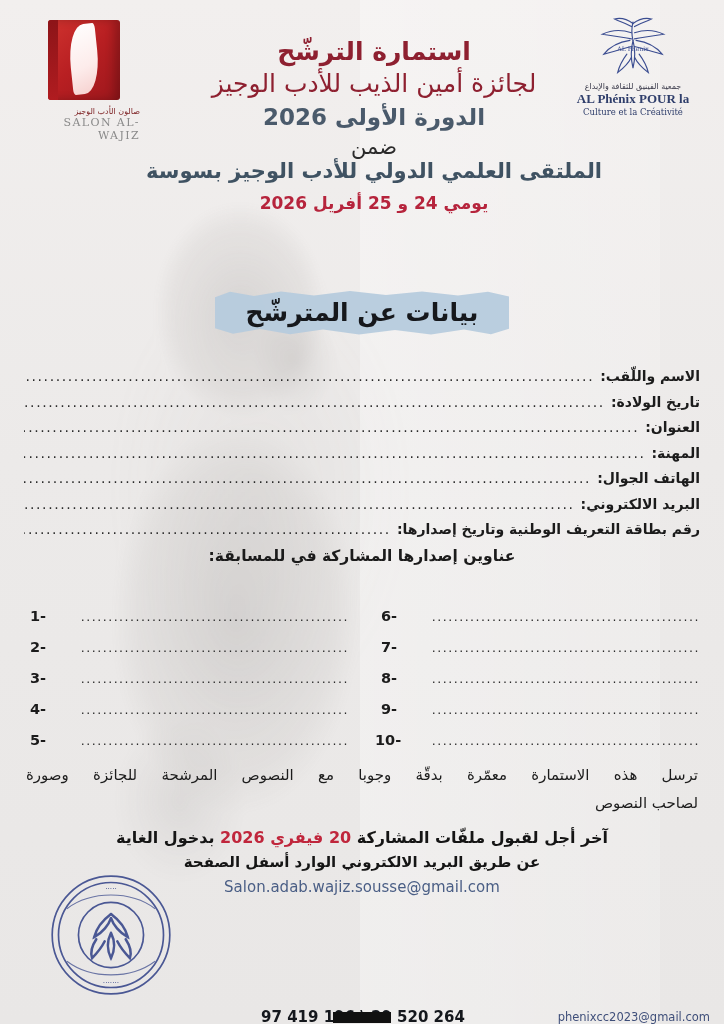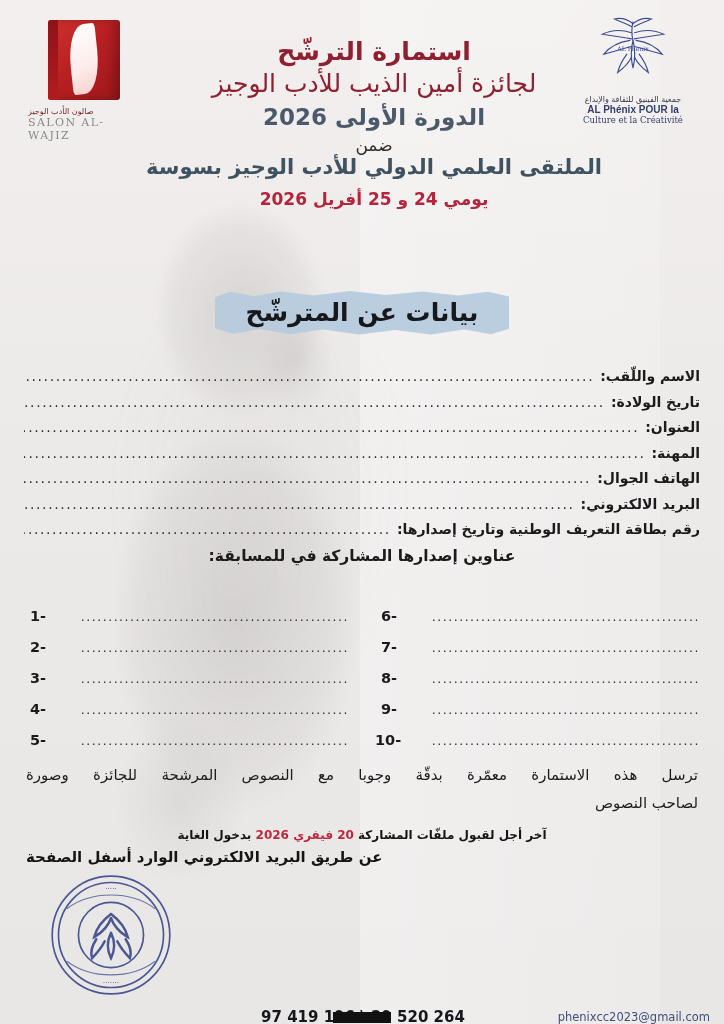--- a/index.html
+++ b/index.html
@@ -29,48 +29,48 @@
     filter:blur(2px);
   }
   .vstripe{
     position:absolute;left:360px;top:0;width:300px;height:1024px;
     background:linear-gradient(90deg,rgba(255,255,255,.30),rgba(255,255,255,.16));
     pointer-events:none;
   }
   .content{position:absolute;inset:0;}
 
   
-  .logo-left{position:absolute;left:28px;top:18px;width:112px;height:118px;text-align:left;}
+  .logo-left{position:absolute;left:28px;top:18px;width:112px;height:118px;text-align:right;}
   .book{position:relative;width:88px;height:88px;margin:0 auto;}
   .book .cover{
     position:absolute;left:8px;top:2px;width:72px;height:80px;border-radius:3px;
     background:linear-gradient(135deg,#d0332f 0%,#b81f22 48%,#9c171c 100%);
     box-shadow:inset -6px 0 10px rgba(0,0,0,.22);
   }
   .book .spine{position:absolute;left:8px;top:2px;width:10px;height:80px;background:linear-gradient(180deg,#8d1418,#b01c20);border-radius:3px 0 0 3px;}
   .book .leaf{
     position:absolute;left:30px;top:6px;width:28px;height:70px;
     background:linear-gradient(160deg,#ffffff 0%,#fdeceb 60%,#f6cfcd 100%);
     border-radius:60% 8% 60% 8%;transform:rotate(-6deg);
   }
   .logo-left .ar{font-size:8px;color:#7c1f21;letter-spacing:.3px;margin-top:1px;}
   .logo-left .la{font-size:11px;color:#8a8a8a;letter-spacing:1.4px;font-family:"DejaVu Serif","Liberation Serif",serif;}
 
   .logo-right{position:absolute;right:16px;top:14px;width:150px;text-align:center;}
   .phoenix{width:92px;height:62px;margin:0 auto;}
-  .logo-right .ar{font-size:8px;color:#3a3a4a;margin-top:15px;}
-  .logo-right .fr1{font-size:10px;color:#2f3e6b;font-weight:bold;font-family:Liberation Sans, sans-serif;}
+  .logo-right .ar{font-size:8px;color:#3a3a4a;margin-top:2px;}
+  .logo-right .fr1{font-size:13px;color:#2f3e6b;font-weight:bold;font-family:Liberation Serif, serif;}
   .logo-right .fr2{font-size:8.5px;color:#2f3e6b;font-family:"DejaVu Serif","Liberation Serif",serif;}
 
   
   .t-wrap{position:absolute;left:0;right:0;top:36px;text-align:center;padding-left:24px;}
   .t1{font-size:25px;font-weight:bold;color:#8e2030;letter-spacing:0;line-height:1.25;}
   .t2{font-size:25px;font-weight:normal;color:#8e2030;line-height:1.35;}
   .t3{font-size:23px;font-weight:bold;color:#4a5a6b;margin-top:3px;}
-  .t4{font-size:17px;color:#2b2b2b;margin-top:5px;}
+  .t4{font-size:21px;color:#2b2b2b;margin-top:5px;}
   .t5{font-size:21px;font-weight:bold;color:#3f5262;}
   .t6{font-size:17px;font-weight:bold;color:#b6243c;margin-top:10px;}
 
   
   .banner{position:absolute;left:0;right:0;top:286px;height:62px;}
   .brush{
     position:absolute;left:50%;transform:translateX(-50%);top:4px;
     width:300px;height:46px;background:#b6cbdd;
     border-radius:4px 10px 6px 12px;
     clip-path:polygon(1% 16%,6% 4%,14% 13%,23% 3%,34% 12%,46% 2%,58% 11%,70% 3%,82% 12%,92% 4%,99% 14%,99% 84%,93% 96%,84% 86%,73% 97%,61% 87%,49% 97%,37% 86%,26% 96%,16% 85%,7% 95%,1% 83%);
@@ -92,23 +92,23 @@
   .numgrid{position:absolute;left:24px;right:24px;top:608px;display:flex;gap:26px;}
   .numcol{flex:1;}
   .numrow{display:flex;align-items:baseline;gap:5px;margin-bottom:15px;}
   .numlbl{font-size:14.5px;font-weight:bold;color:#1b1b1b;min-width:22px;text-align:right;direction:ltr;}
   .numdots{flex:1;font-size:12.5px;color:#2a2a2a;letter-spacing:1.5px;overflow:hidden;white-space:nowrap;line-height:1;}
 
   
   .notes{position:absolute;left:26px;right:26px;top:762px;}
   .note1{font-size:15px;color:#1c1c1c;line-height:1.85;text-align:justify;text-align-last:justify;font-weight:500;}
   .note1 .lastline{text-align:right;text-align-last:right;display:block;}
-  .note2{font-size:12px;font-weight:bold;color:#151515;text-align:center;margin-top:10px;}
+  .note2{font-size:16px;font-weight:bold;color:#151515;text-align:center;margin-top:10px;}
   .note2 .hl{color:#c0263c;}
-  .note3{font-size:15px;font-weight:bold;color:#151515;text-align:left;margin-top:6px;}
+  .note3{font-size:15px;font-weight:bold;color:#151515;text-align:center;margin-top:6px;}
   .mail{font-size:15px;color:#4a5e85;text-align:center;margin-top:7px;font-family:"DejaVu Sans","Liberation Sans",sans-serif;direction:ltr;}
 
   
   .stamp{position:absolute;left:48px;top:872px;width:126px;height:126px;opacity:.85;}
 
   
   .footer{position:absolute;left:14px;right:14px;top:988px;display:flex;align-items:center;justify-content:space-between;}
   .f-mail{font-size:11.5px;color:#3f4f7a;direction:ltr;}
   .f-phone{font-size:15px;color:#14171c;font-weight:bold;direction:ltr;}
   .f-addr{font-size:12px;color:#14171c;font-weight:normal;margin-top:44px;}
@@ -251,20 +251,21 @@
       <div class="note1">
         <span>ترسل هذه الاستمارة معمّرة بدقّة وجوبا مع النصوص المرشحة للجائزة وصورة</span>
         <span class="lastline">لصاحب النصوص</span>
       </div>
       <div class="note2">
         <span>آخر أجل لقبول ملفّات المشاركة</span>
         <span class="hl">20 فيفري 2026</span>
         <span>بدخول الغاية</span>
       </div>
       <div class="note3">عن طريق البريد الالكتروني الوارد أسفل الصفحة</div>
+      <div class="mail">Salon.adab.wajiz.sousse@gmail.com</div>
     </div>
 
     <svg class="stamp" viewBox="0 0 120 120">
       <g fill="none" stroke="#2f3f86" stroke-width="1.6">
         <circle cx="60" cy="60" r="56"></circle>
         <circle cx="60" cy="60" r="50"></circle>
         <circle cx="60" cy="60" r="31"></circle>
       </g>
       <g fill="none" stroke="#2f3f86" stroke-width="2.4" stroke-linecap="round">
         <path d="M60 40 C52 46 46 54 44 62 C52 58 58 50 60 44"></path>

